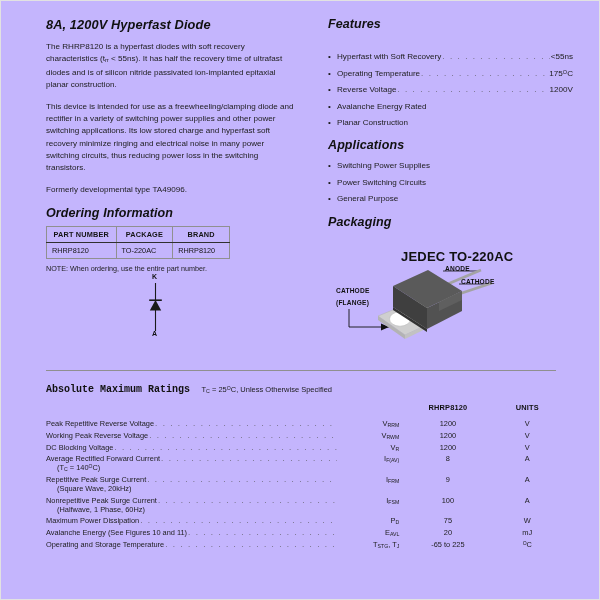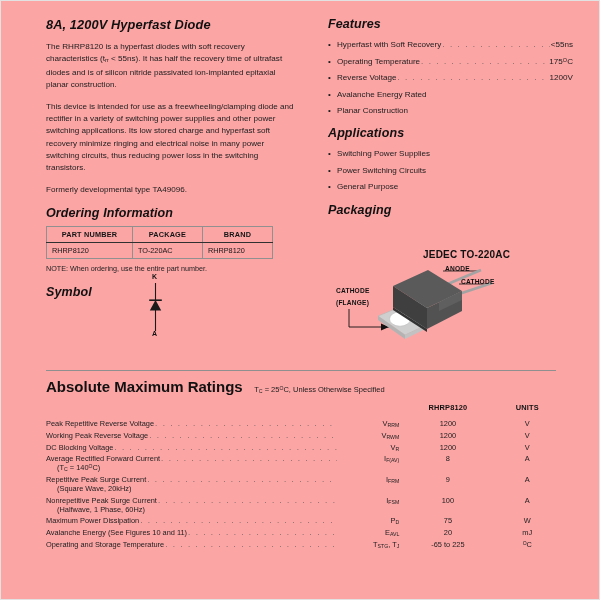--- a/index.html
+++ b/index.html
@@ -8,21 +8,21 @@
     background: #ffffff;
   }
   body {
     font-family: "Liberation Sans", sans-serif;
     color: #111;
   }
   #page {
     position: relative;
     width: 600px;
     height: 600px;
-    background: #fca5a5;
+    background: #c4b5fd;
     border: 1px solid #e2e2e2;
     box-sizing: border-box;
     overflow: hidden;
   }
 
   
   .sec-head {
     font-size: 12.5px;
     font-weight: bold;
     font-style: italic;
@@ -42,21 +42,21 @@
   }
   #title { margin-bottom: 9px; font-size: 12.8px; }
   .para { margin-bottom: 10px; }
   .para:last-child { margin-bottom: 0; }
 
   #ordering-head { margin-top: 4px; margin-bottom: 6px; }
 
   
   #order-table {
     border-collapse: collapse;
-    width: 227px;
+    width: 184px;
     table-layout: fixed;
   }
   #order-table th, #order-table td {
     border: 1px solid #909090;
     font-size: 7.3px;
     padding: 3px 5px;
     text-align: left;
     color: #141414;
   }
   #order-table th {
@@ -110,29 +110,29 @@
     flex: 1 1 auto;
     overflow: hidden;
     white-space: nowrap;
     margin: 0 1px;
     letter-spacing: 1.55px;
     color: #555;
     font-size: 8.1px;
   }
   .val { flex: none; }
 
-  #features-head { margin-bottom: 9px; }
+  #features-head { margin-bottom: 21px; }
   #apps-head { margin-top: 11px; margin-bottom: 9px; }
   #pkg-head { margin-top: 12px; }
 
   
   #pkg-title {
     position: absolute;
-    left: 422px; top: 248px;
-    font-size: 10px;
+    left: 400px; top: 248px;
+    font-size: 13px;
     font-weight: bold;
     letter-spacing: .2px;
   }
   #pkg-art {
     position: absolute;
     left: 330px; top: 258px;
     width: 260px; height: 100px;
   }
   .pkg-label {
     position: absolute;
@@ -151,23 +151,24 @@
     height: 1px;
     background: #8f8f8f;
   }
 
   
   #ratings {
     position: absolute;
     left: 45px; top: 377px; width: 512px;
   }
   #ratings-title {
-    font-size: 15px;
+    font-size: 10px;
     font-weight: bold;
     display: inline;
+    font-family: Liberation Mono, monospace;
   }
   #ratings-cond {
     font-size: 7.5px;
     display: inline;
     margin-left: 7px;
     color: #1c1c1c;
   }
   #ratings-table {
     border-collapse: collapse;
     width: 512px;
@@ -231,21 +232,20 @@
         <tr>
           <td>RHRP8120</td>
           <td>TO-220AC</td>
           <td>RHRP8120</td>
         </tr>
       </tbody>
     </table>
 
     <div id="order-note">NOTE:  When ordering, use the entire part number.</div>
 
-    <div id="symbol-head" class="sec-head">Symbol</div>
   </div>
 
   <div id="symbol-art">
     <span class="sym-label" style="left:31px; top:0px;">K</span>
     <svg width="70" height="70" viewBox="0 0 70 70">
 
       <line x1="34.5" y1="10" x2="34.5" y2="58" stroke="#1a1a1a" stroke-width="1.1"></line>
 
       <polygon points="34.5,27 40.2,37.5 28.8,37.5" fill="#1a1a1a"></polygon>
 

